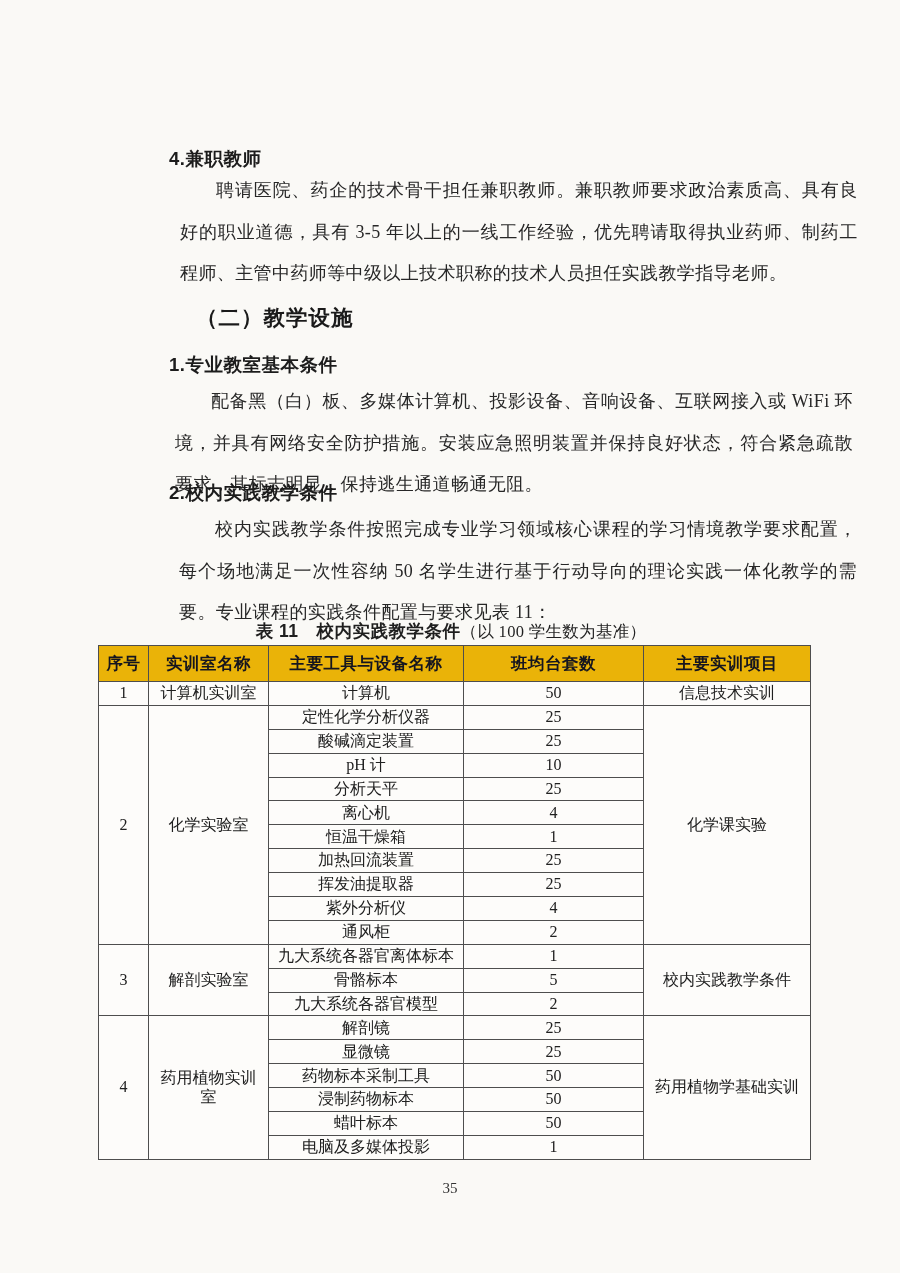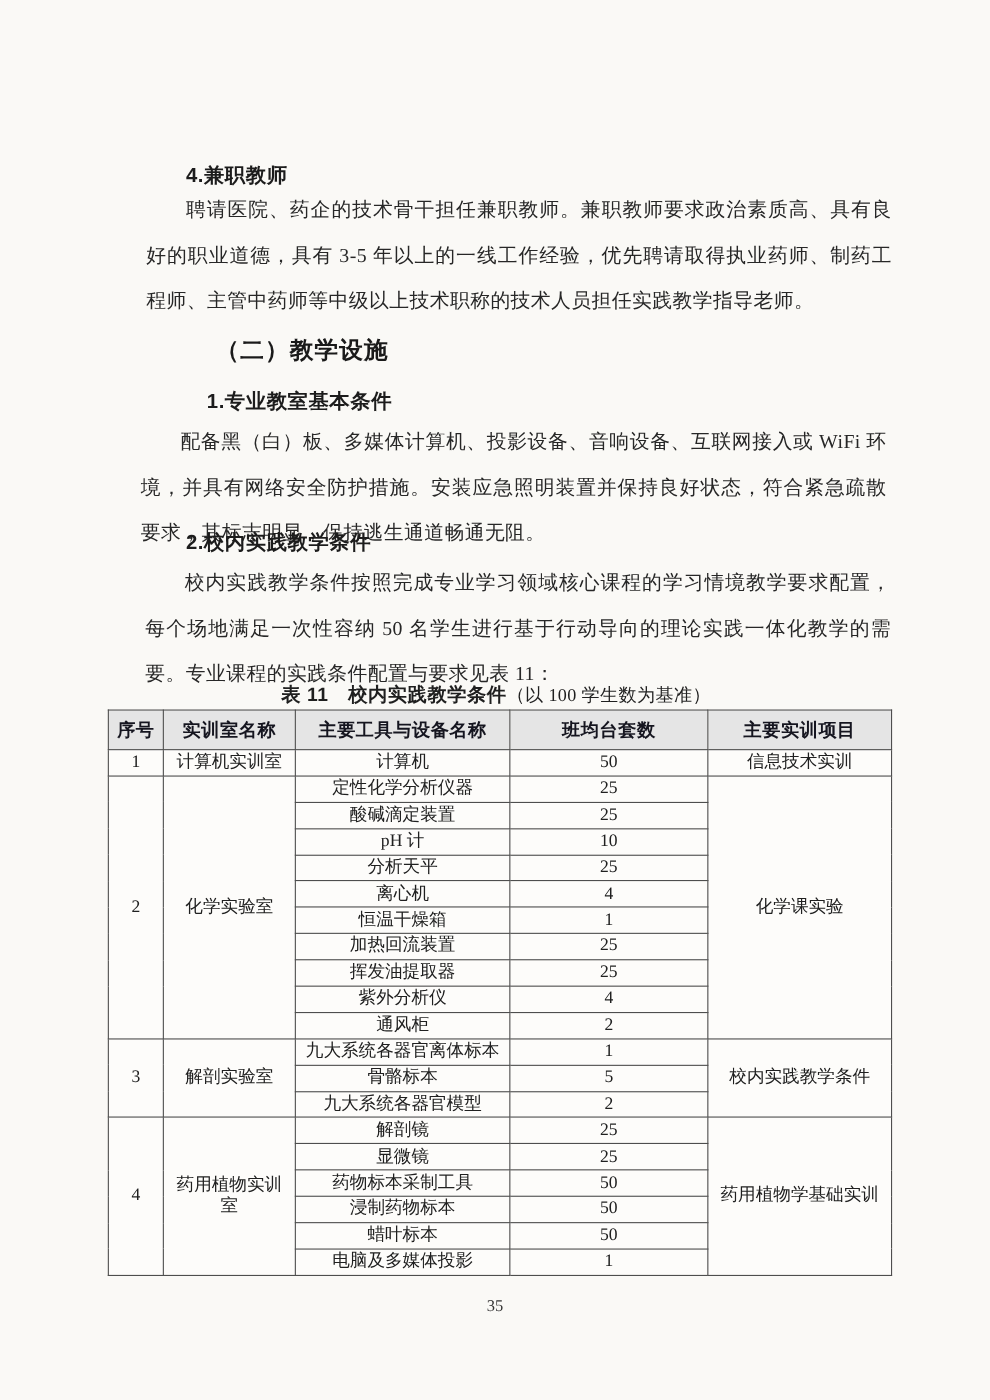--- a/index.html
+++ b/index.html
@@ -29,20 +29,21 @@
     letter-spacing: 1px;
     margin-left: 33px;
   }
   .para {
     font-size: 18px;
     line-height: 41.5px;
     text-align: justify;
     text-indent: 2em;
     color: #272727;
     letter-spacing: 0.4px;
+    margin-left: 47px;
   }
   .tbl-caption {
     width: 712px;
     text-align: center;
     font-size: 17px;
     color: #1f1f1f;
     white-space: nowrap;
   }
   .tbl-caption .cap-bold {
     font-family: "Liberation Sans", "DejaVu Sans", sans-serif;
@@ -62,21 +63,21 @@
     color: #202020;
   }
   table.equip th, table.equip td {
     border: 1px solid #4e4e4e;
     text-align: center;
     vertical-align: middle;
     padding: 0 4px;
     overflow: hidden;
   }
   table.equip thead th {
-    background: #e5e5e5;
+    background: #eab308;
     font-family: "Liberation Sans", "DejaVu Sans", sans-serif;
     font-weight: bold;
     font-size: 16.5px;
     color: #15151f;
     height: 36px;
     letter-spacing: 0.5px;
   }
   table.equip tbody td {
     height: 23.9px;
     line-height: 1.15;
@@ -91,21 +92,21 @@
 </style>
 </head>
 <body>
 
 <h3 class="abs h-sub" style="left:169px; top:146px;">4.兼职教师</h3>
 
 <p class="abs para" style="left:133px; top:170px; width:678px;">聘请医院、药企的技术骨干担任兼职教师。兼职教师要求政治素质高、具有良好的职业道德，具有 3-5 年以上的一线工作经验，优先聘请取得执业药师、制药工程师、主管中药师等中级以上技术职称的技术人员担任实践教学指导老师。</p>
 
 <h2 class="abs h-section" style="left:163px; top:303px;">（二）教学设施</h2>
 
-<h3 class="abs h-sub" style="left:169px; top:352px;margin-left:19px;">1.专业教室基本条件</h3>
+<h3 class="abs h-sub" style="left:169px; top:352px;">1.专业教室基本条件</h3>
 
 <p class="abs para" style="left:128px; top:381px; width:678px;">配备黑（白）板、多媒体计算机、投影设备、音响设备、互联网接入或 WiFi 环境，并具有网络安全防护措施。安装应急照明装置并保持良好状态，符合紧急疏散要求，其标志明显，保持逃生通道畅通无阻。</p>
 
 <h3 class="abs h-sub" style="left:169px; top:480px;">2.校内实践教学条件</h3>
 
 <p class="abs para" style="left:132px; top:509px; width:678px;">校内实践教学条件按照完成专业学习领域核心课程的学习情境教学要求配置，每个场地满足一次性容纳 50 名学生进行基于行动导向的理论实践一体化教学的需要。专业课程的实践条件配置与要求见表 11：</p>
 
 <div class="abs tbl-caption" style="left:95px; top:619px;">
   <span class="cap-bold">表 11　校内实践教学条件</span><span class="cap-normal">（以 100 学生数为基准）</span>
 </div>

